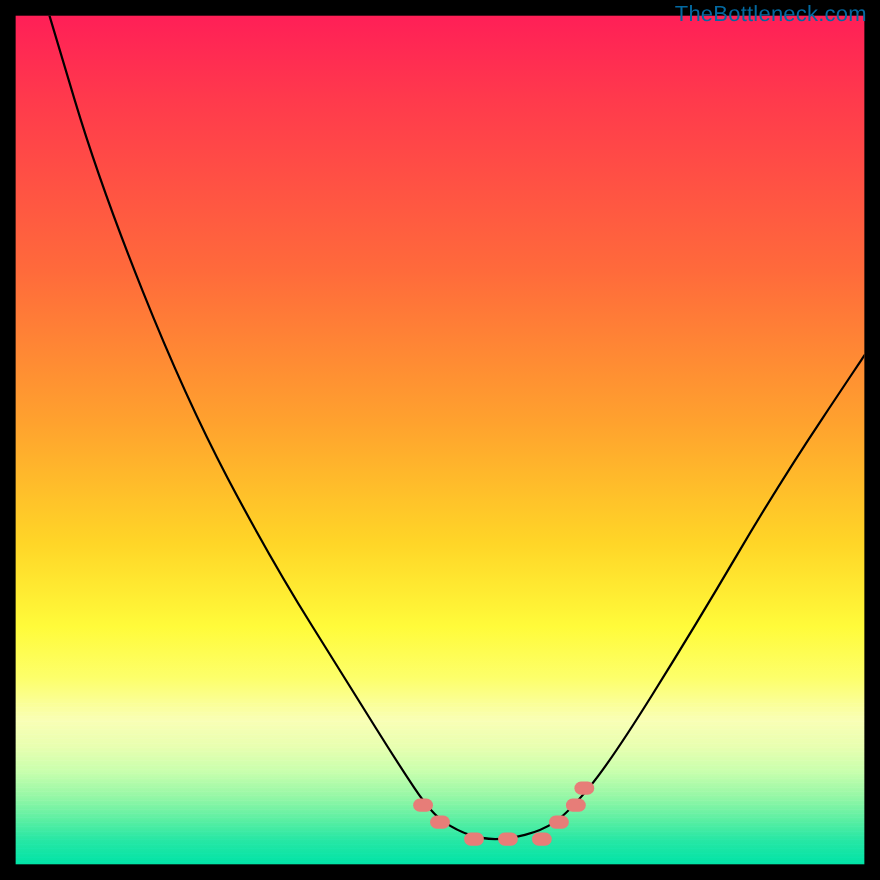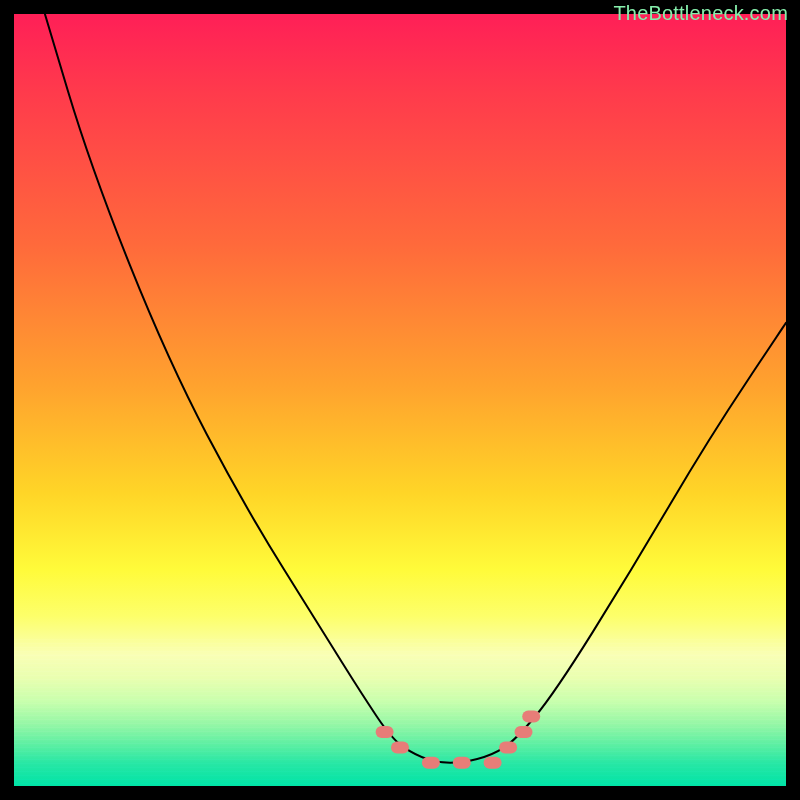--- a/index.html
+++ b/index.html
@@ -75,21 +75,21 @@
     position: absolute;
     left: 0;
     top: 0;
     width: 772px;
     height: 772px;
   }
   .watermark {
     position: absolute;
     top: 2px;
     right: 12px;
-    color: #86efac;
+    color: #0369a1;
     font-size: 20px;
     letter-spacing: 0.2px;
     user-select: none;
   }
 </style>
 </head>
 <body>
 
 <div class="frame"></div>
 

